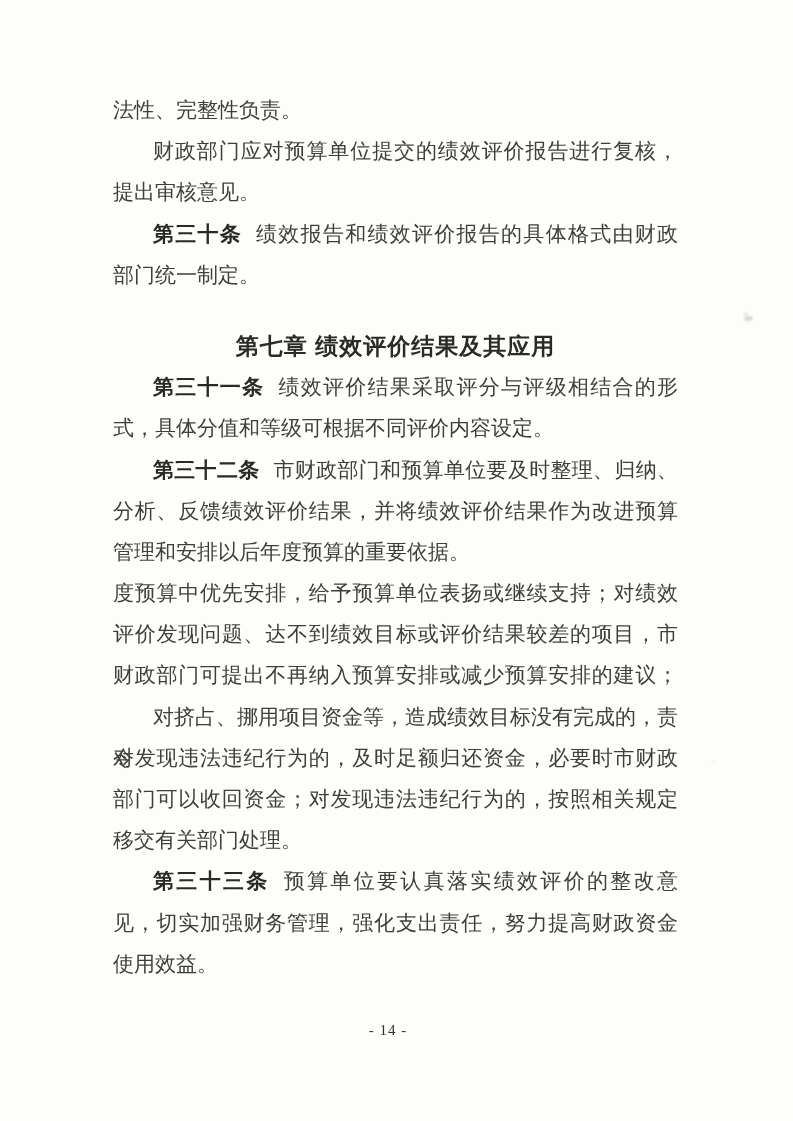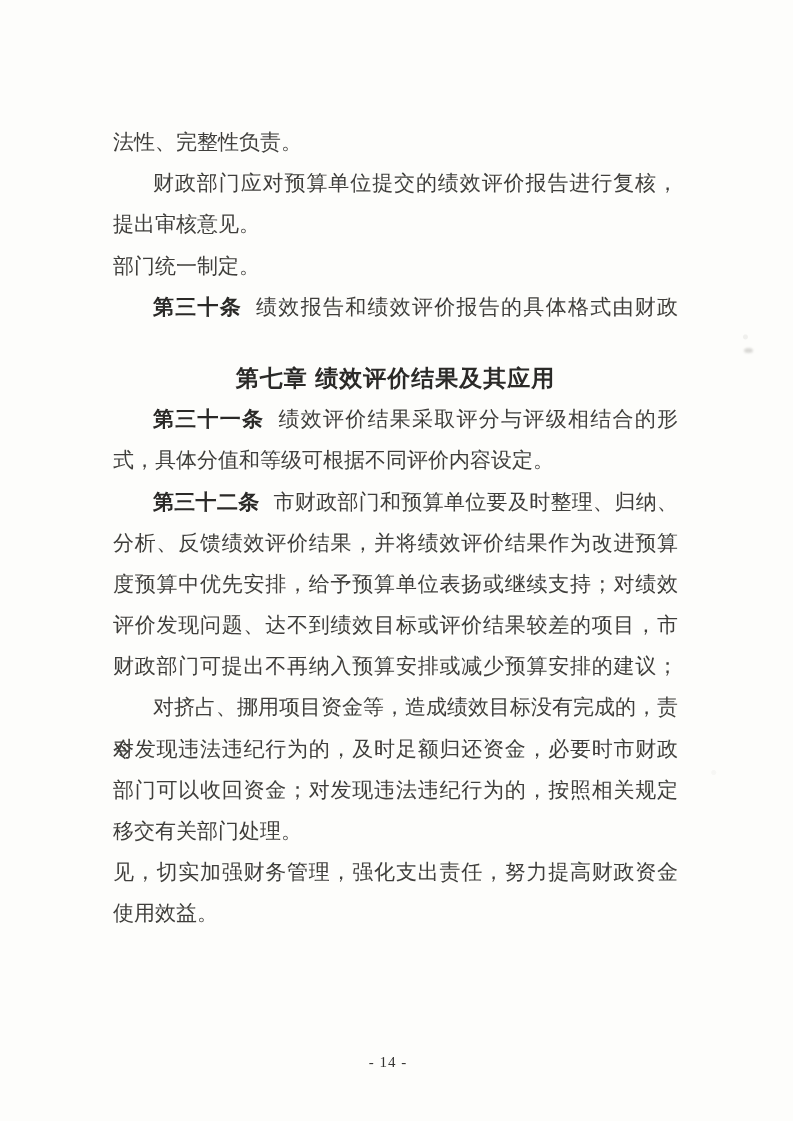--- a/index.html
+++ b/index.html
@@ -14,21 +14,20 @@
     overflow: hidden;
     font-family: "Liberation Serif", "DejaVu Serif", serif;
   }
   .page {
     position: absolute;
     inset: 0;
     background:
       radial-gradient(circle at 94% 28%, rgba(180,180,175,0.18) 0 2px, transparent 3px),
       radial-gradient(circle at 90% 68%, rgba(190,190,185,0.10) 0 2px, transparent 3px),
       #fdfdfb;
-    margin-top: 32px;
   }
   .content {
     position: absolute;
     left: 113px;
     top: 90px;
     width: 565px;
     color: #3f3e3b;
   }
   .line {
     height: 41.2px;
@@ -86,32 +85,34 @@
   }
 </style>
 </head>
 <body>
 
 <div class="page">
   <main class="content" id="doc-body">
       <div class="line">法性、完整性负责。</div>
       <div class="line indent fill">财政部门应对预算单位提交的绩效评价报告进行复核，</div>
       <div class="line">提出审核意见。</div>
+      <div class="line indent fill"><span class="artnum">第三十条</span><span>绩效报告和绩效评价报告的具体格式由财政</span></div>
       <div class="line">部门统一制定。</div>
-      <div class="line indent fill"><span class="artnum">第三十条</span><span>绩效报告和绩效评价报告的具体格式由财政</span></div>
       <div class="line heading">第七章 绩效评价结果及其应用</div>
       <div class="line indent fill"><span class="artnum">第三十一条</span><span>绩效评价结果采取评分与评级相结合的形</span></div>
       <div class="line">式，具体分值和等级可根据不同评价内容设定。</div>
       <div class="line indent fill"><span class="artnum">第三十二条</span><span>市财政部门和预算单位要及时整理、归纳、</span></div>
       <div class="line fill">分析、反馈绩效评价结果，并将绩效评价结果作为改进预算</div>
+      <div class="line">管理和安排以后年度预算的重要依据。</div>
       <div class="line fill">度预算中优先安排，给予预算单位表扬或继续支持；对绩效</div>
       <div class="line fill">评价发现问题、达不到绩效目标或评价结果较差的项目，市</div>
       <div class="line fill">财政部门可提出不再纳入预算安排或减少预算安排的建议；</div>
       <div class="line indent fill">对挤占、挪用项目资金等，造成绩效目标没有完成的，责令</div>
       <div class="line fill">对发现违法违纪行为的，及时足额归还资金，必要时市财政</div>
       <div class="line fill">部门可以收回资金；对发现违法违纪行为的，按照相关规定</div>
       <div class="line">移交有关部门处理。</div>
+      <div class="line indent fill"><span class="artnum">第三十三条</span><span>预算单位要认真落实绩效评价的整改意</span></div>
       <div class="line fill">见，切实加强财务管理，强化支出责任，努力提高财政资金</div>
       <div class="line">使用效益。</div>
     </main>
   <div class="page-number">- 14 -</div>
   <div class="speck"></div>
 </div>
 
 </body></html>

